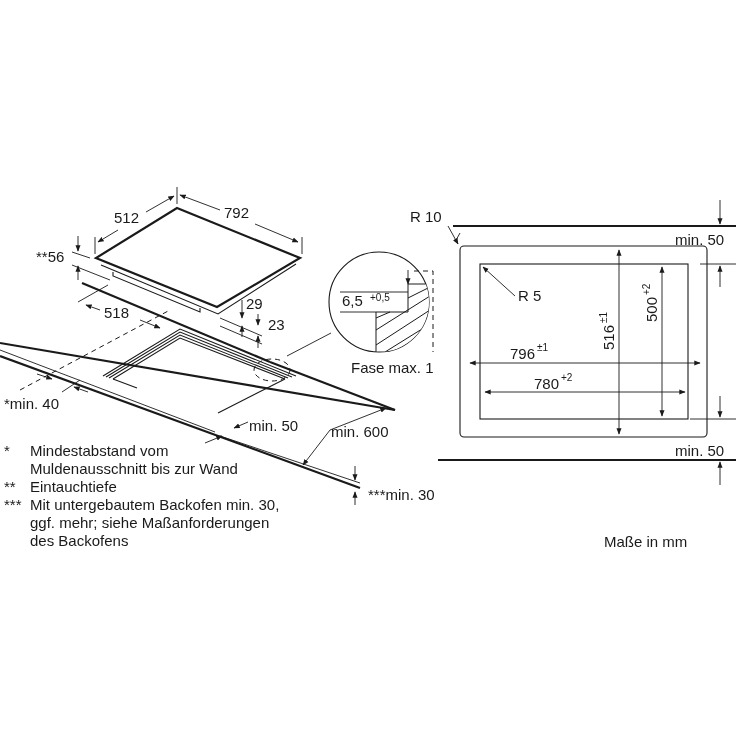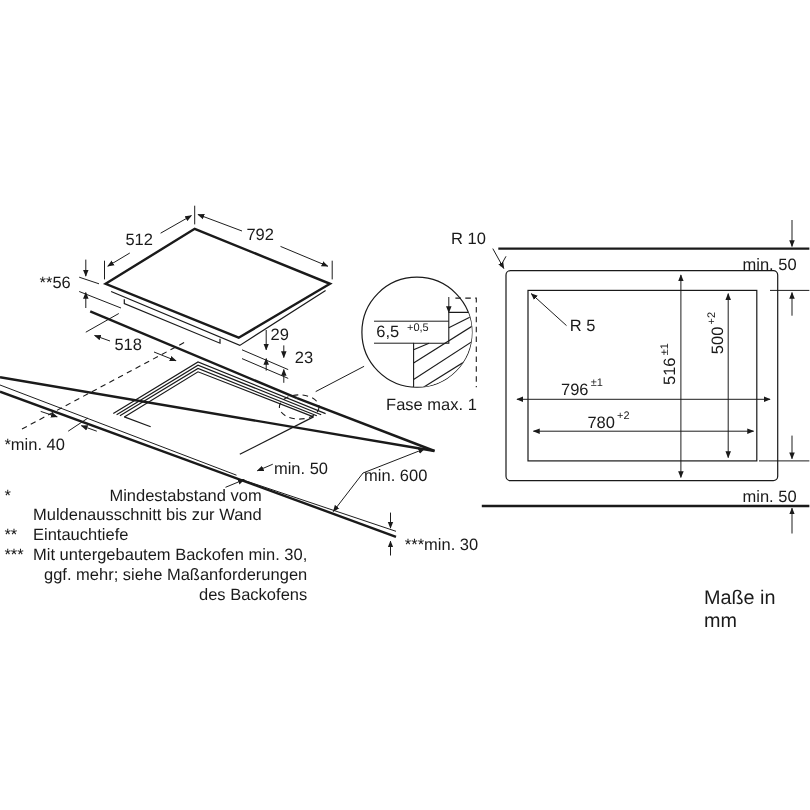--- a/index.html
+++ b/index.html
@@ -8,22 +8,22 @@
   .ln { stroke: #1a1a1a; fill: none; stroke-width: 1.1; }
   .thk { stroke: #1a1a1a; fill: none; stroke-width: 2.2; }
   .thn { stroke: #1a1a1a; fill: none; stroke-width: 0.9; }
   .dash { stroke: #1a1a1a; fill: none; stroke-width: 1; stroke-dasharray: 5 4; }
   .hatch { stroke: #1a1a1a; stroke-width: 1; }
   .txt { font-family: "Liberation Sans", sans-serif; font-size: 15px; fill: #1a1a1a; }
   .sup { font-family: "Liberation Sans", sans-serif; font-size: 10px; fill: #1a1a1a; }
   .legend { position: absolute; left: 4px; top: 442px; font-size: 15px; line-height: 18px; }
   .legend .row { display: flex; }
   .legend .mk { width: 26px; flex: none; }
-  .legend .tx { white-space: pre; text-align: right; }
-  .units { position: absolute; left: 640px; top: 533px; font-size: 18px; }
+  .legend .tx { white-space: pre; }
+  .units { position: absolute; left: 604px; top: 533px; font-size: 15px; }
 </style>
 </head>
 <body>
 
 <svg width="736" height="736" viewBox="0 0 736 736">
   <defs>
     <marker id="ar" viewBox="0 0 10 10" refX="9" refY="5" markerWidth="7" markerHeight="7" orient="auto-start-reverse">
       <path d="M0,1 L10,5 L0,9 z" fill="#1a1a1a"></path>
     </marker>
     <clipPath id="circ">

